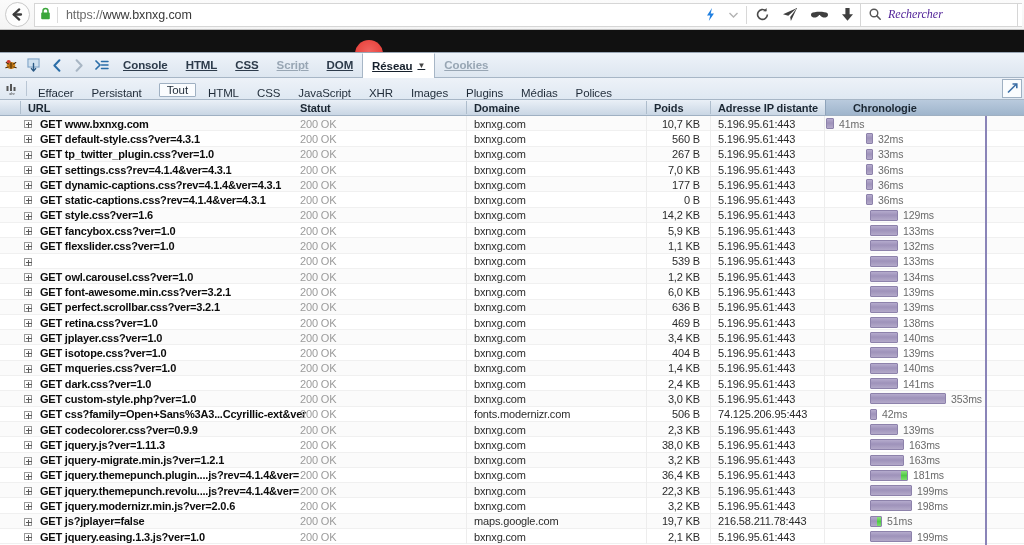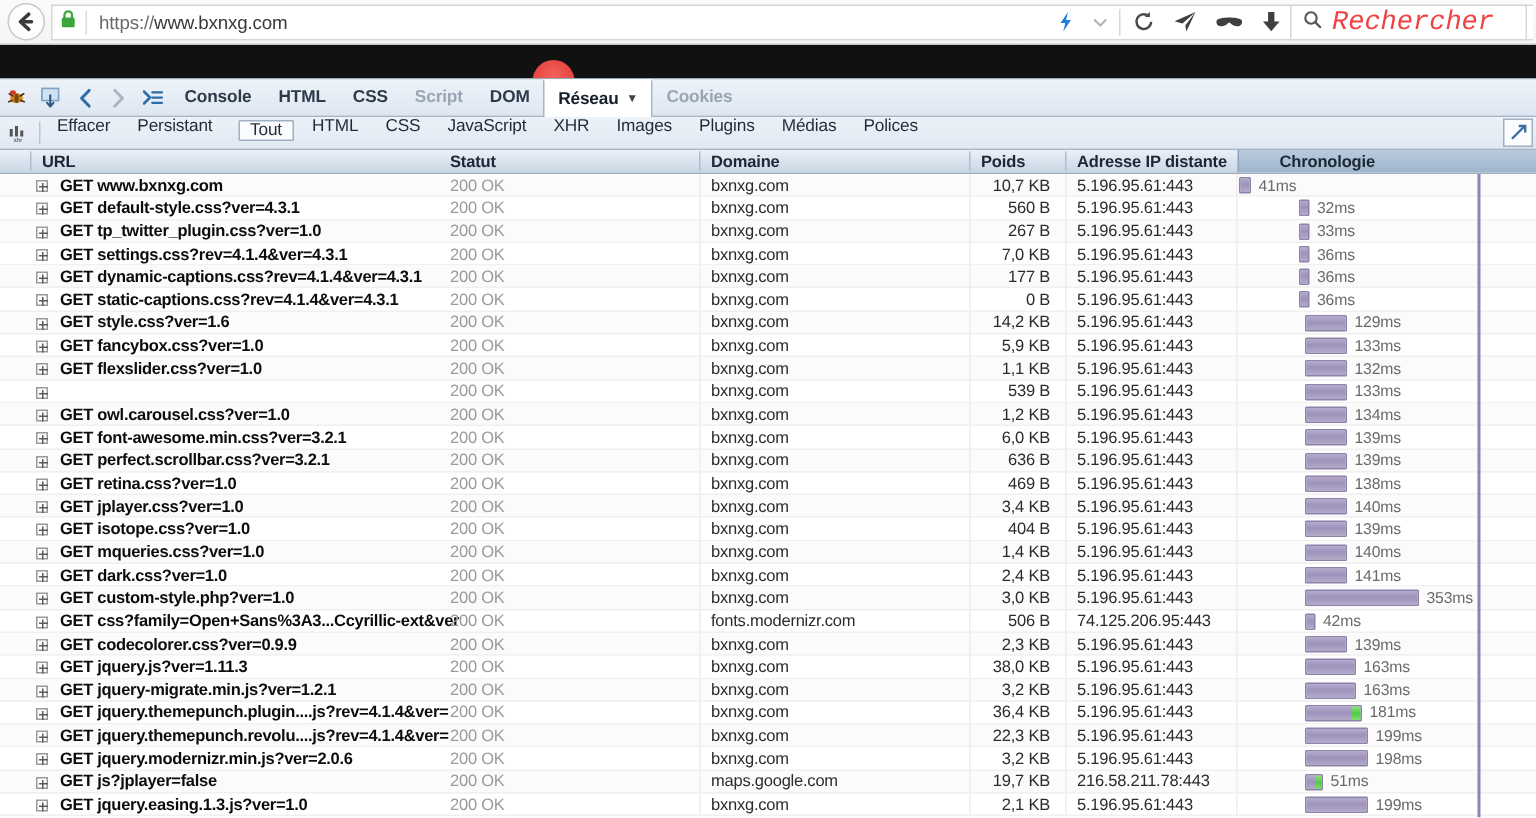--- a/index.html
+++ b/index.html
@@ -45,22 +45,22 @@
     display:flex; align-items:center; justify-content:center;
     height:24px; padding:0 6px; flex:0 0 auto;
   }
   .ub-div { width:1px; height:18px; background:#d8d8d8; margin:0 2px; }
   .search-field {
     width: 158px; height: 24px; background:#fff; border:1px solid #d6d6d6;
     display:flex; align-items:center; margin-right:4px; flex:0 0 auto;
   }
   .search-field .sf-icon { margin:0 7px 0 8px; }
   .search-field .sf-text {
-    font-size:18px; color:#ef4444; font-style:italic;
-    font-family:Liberation Mono, monospace;
+    font-size:12px; color:#4c1d95; font-style:italic;
+    font-family:Liberation Serif, serif;
   }
 
   
   #page-strip {
     position:absolute; left:0; top:30px; width:1024px; height:22px;
     background:#111111; overflow:hidden;
   }
   #red-blob {
     position:absolute; left:355px; top:10px; width:28px; height:28px;
     border-radius:50%;
@@ -82,21 +82,21 @@
     position:relative;
   }
   .fb-ic {
     display:flex; align-items:center; justify-content:center;
     width:22px; flex:0 0 auto;
   }
   .fb-ic.wide { width:24px; }
   .fb-tab {
     display:flex; align-items:center; padding:0 9px;
     font-size:11.5px; font-weight:bold; color:#2c3a4a;
-    flex:0 0 auto; letter-spacing:-0.1px;
+    flex:0 0 auto; letter-spacing:-0.1px;text-decoration:underline;
   }
   .fb-tab.dim { color:#98a6b4; font-weight:bold; }
   .fb-tab.active {
     background:#ffffff;
     border-left:1px solid #a7b6c6; border-right:1px solid #a7b6c6;
     border-top:1px solid #fff;
     margin-bottom:-1px; padding-bottom:1px;
     color:#16202c;
   }
   .caret { margin-left:5px; font-size:8px; color:#444; line-height:1; }
@@ -336,21 +336,21 @@
   <div id="fb-opts">
     <span class="fb-ic wide">
       <svg width="14" height="12" viewBox="0 0 14 12">
         <rect x="1.5" y="3" width="2" height="5" fill="#555"></rect>
         <rect x="5" y="1" width="2" height="7" fill="#555"></rect>
         <rect x="8.5" y="4" width="2" height="4" fill="#555"></rect>
         <text x="7" y="11.6" font-size="4" text-anchor="middle" fill="#333" font-family="Liberation Sans">xhr</text>
       </svg>
     </span>
     <span class="opt-div"></span>
-    <span id="opts-holder" style="display:flex;align-items:flex-start;">
+    <span id="opts-holder" style="display:flex;align-items:flex-end;">
         <span class="opt">Effacer</span>
         <span class="opt">Persistant</span>
         <span class="opt-div"></span>
         <span class="opt sel">Tout</span>
         <span class="opt">HTML</span>
         <span class="opt">CSS</span>
         <span class="opt">JavaScript</span>
         <span class="opt">XHR</span>
         <span class="opt">Images</span>
         <span class="opt">Plugins</span>

